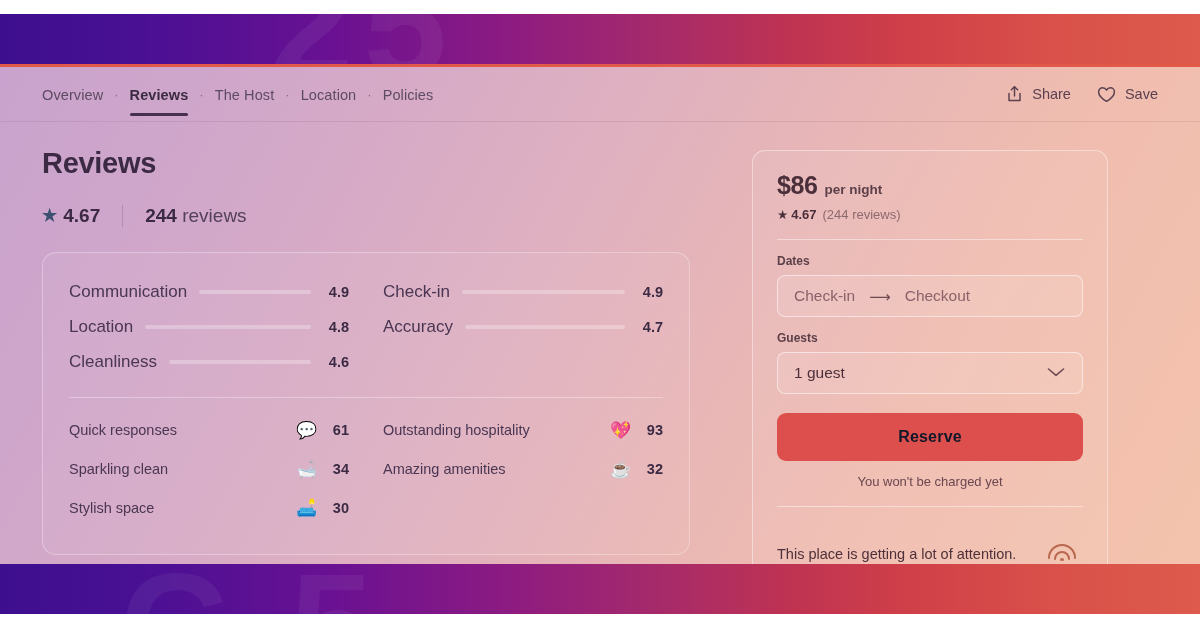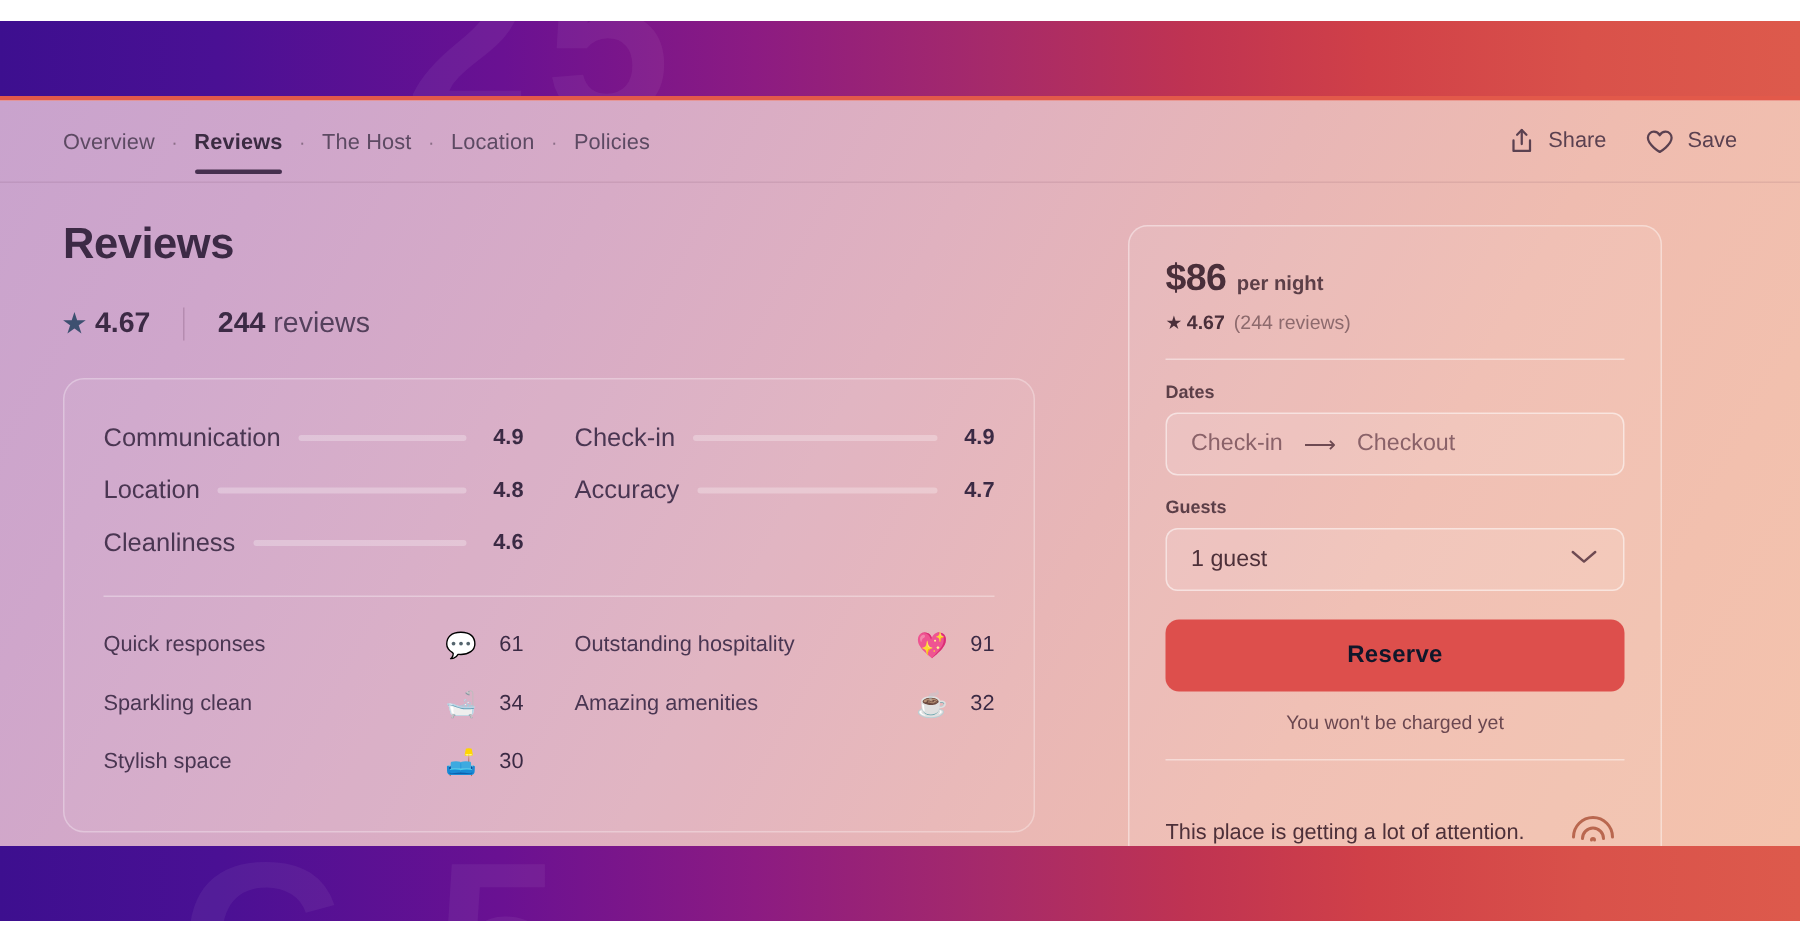--- a/index.html
+++ b/index.html
@@ -224,21 +224,21 @@
   }
   .tag-row .label {
     font-size: 14.5px;
     color: #4a3652;
     white-space: nowrap;
   }
   .tag-row .spacer { flex: 1; }
   .tag-row .emoji { font-size: 17px; line-height: 1; margin-right: 9px; }
   .tag-row .cnt {
     font-size: 14.5px;
-    font-weight: 400;
+    font-weight: 700;
     color: #3b2a44;
     width: 22px;
     text-align: right;
   }
 
   
   .booking {
     margin-top: 2px;
     border: 1px solid rgba(255,255,255,0.42);
     border-radius: 13px;
@@ -461,21 +461,21 @@
               <span class="label">Quick responses</span>
               <span class="spacer"></span>
               <span class="emoji">💬</span>
               <span class="cnt">61</span>
             </div>
 
             <div class="tag-row">
               <span class="label">Outstanding hospitality</span>
               <span class="spacer"></span>
               <span class="emoji">💖</span>
-              <span class="cnt">91</span>
+              <span class="cnt">93</span>
             </div>
 
             <div class="tag-row">
               <span class="label">Sparkling clean</span>
               <span class="spacer"></span>
               <span class="emoji">🛁</span>
               <span class="cnt">34</span>
             </div>
 
             <div class="tag-row">

